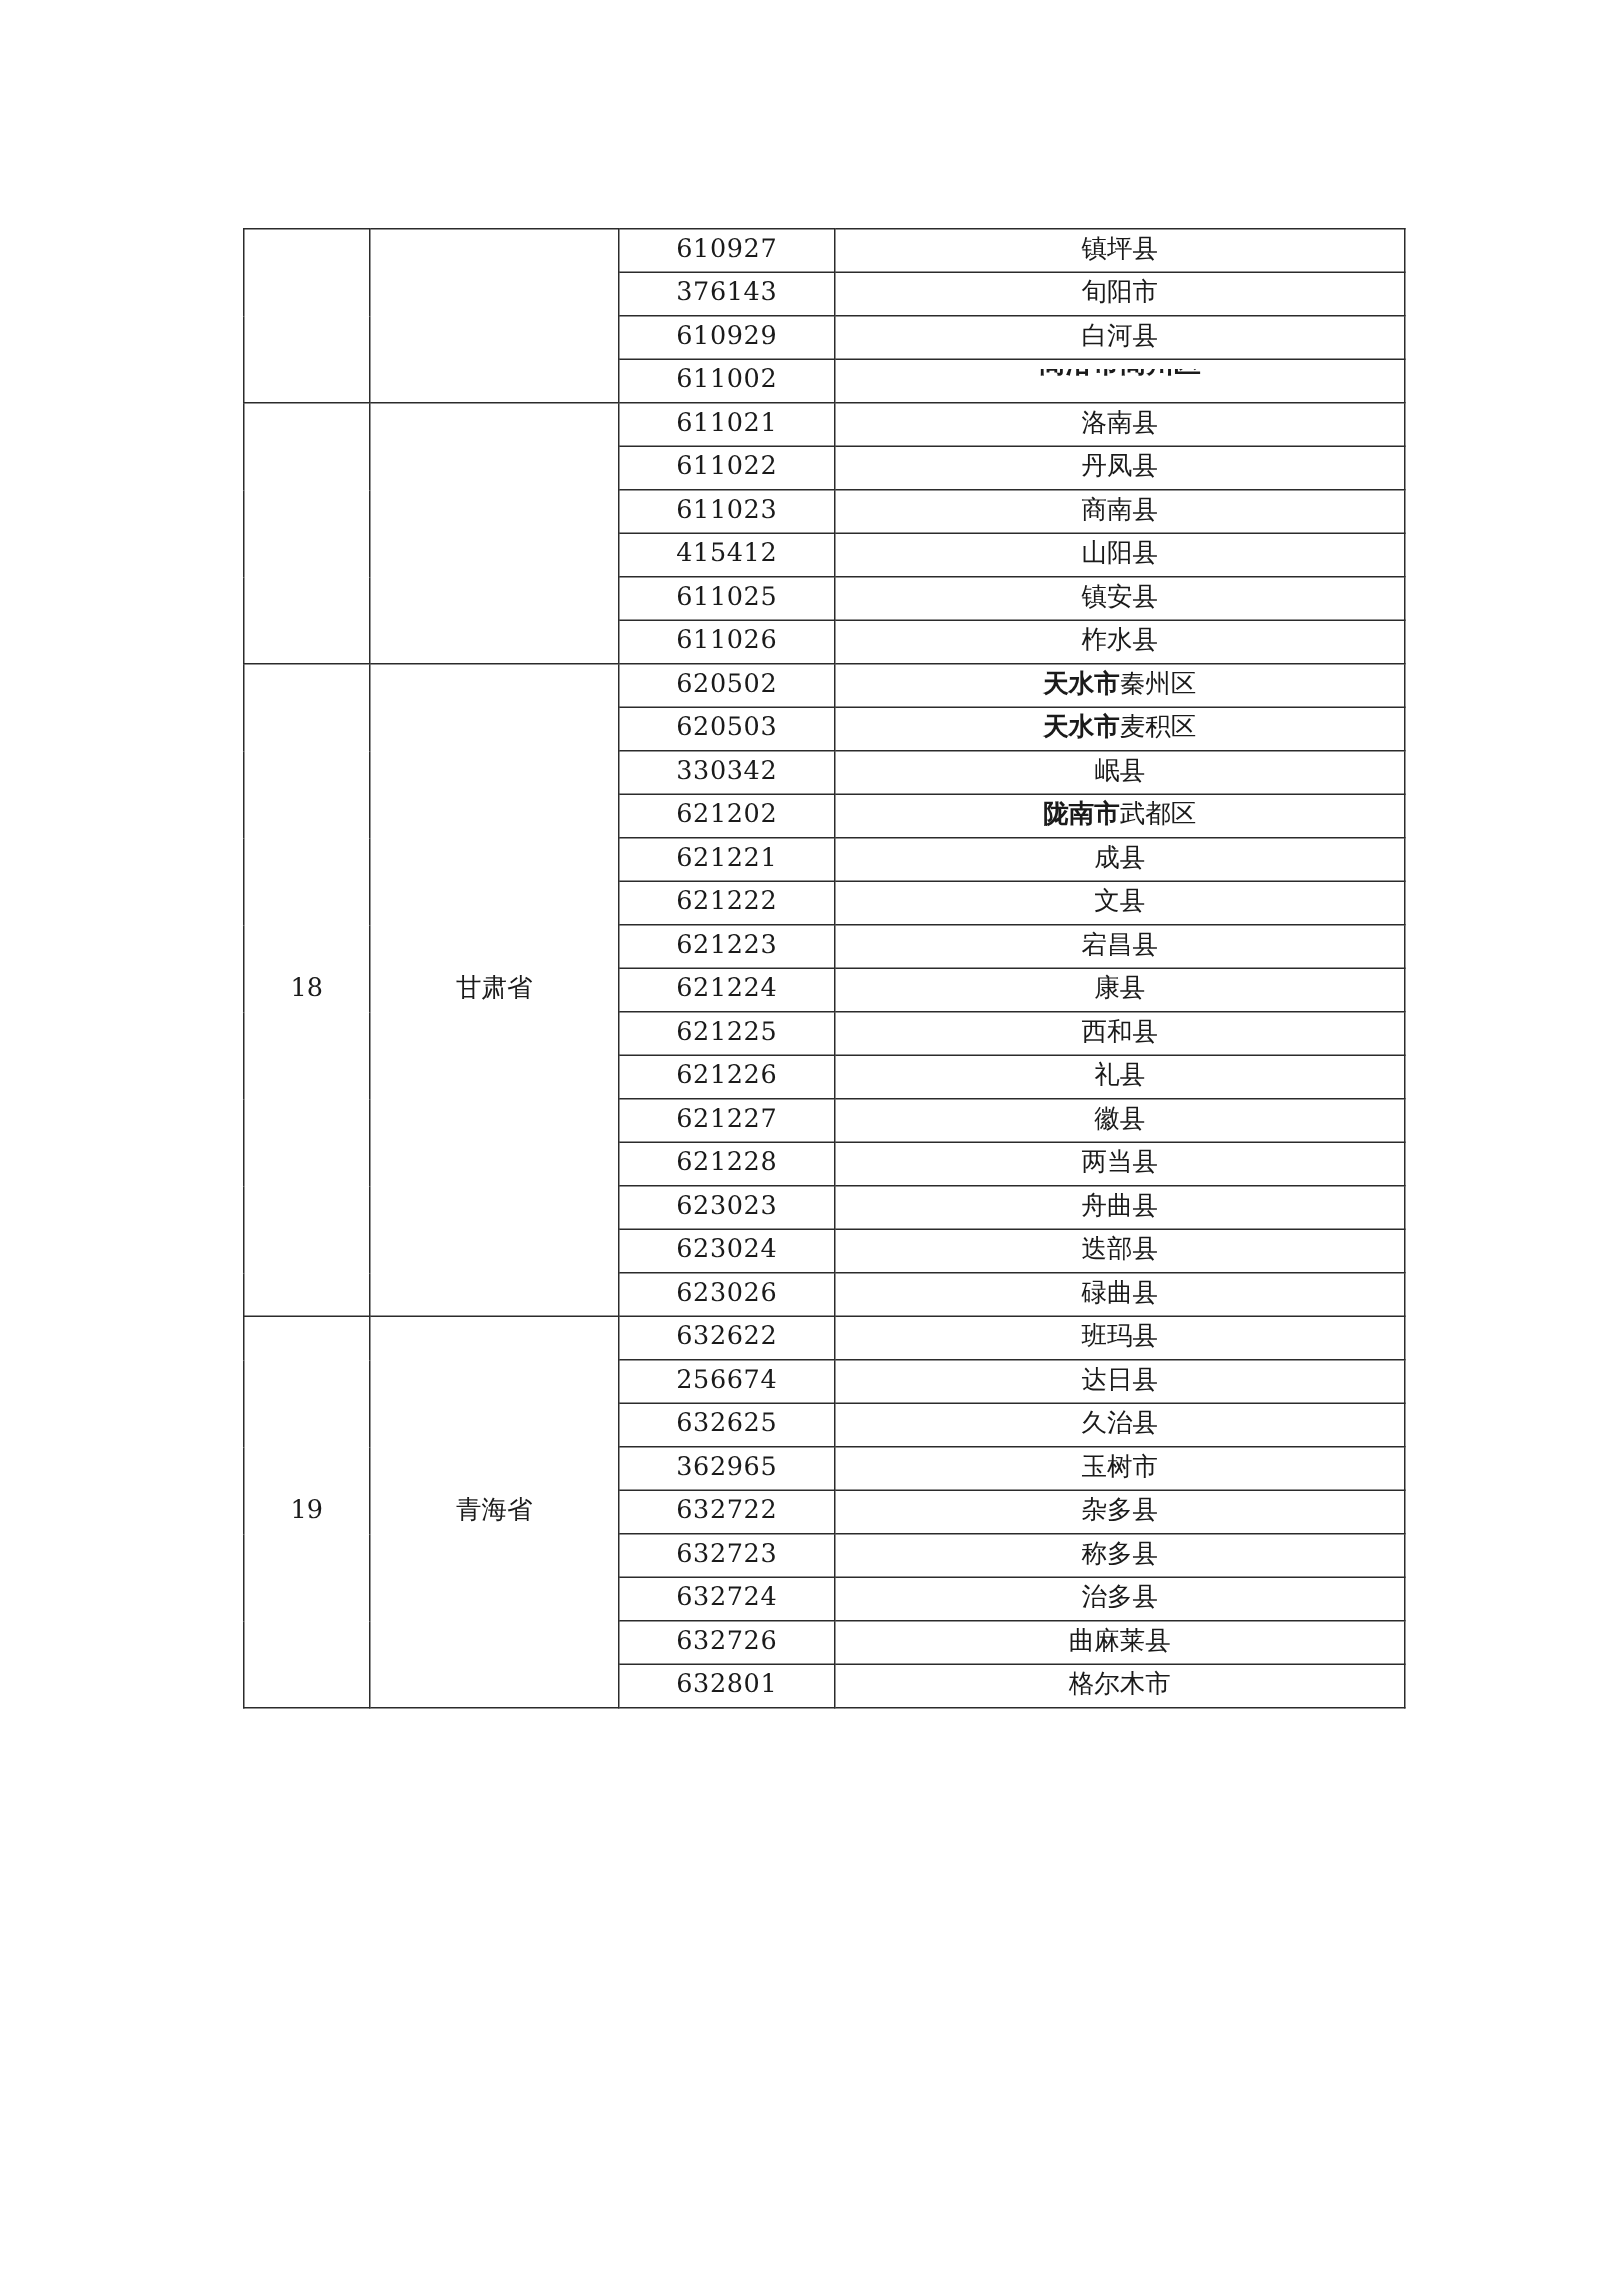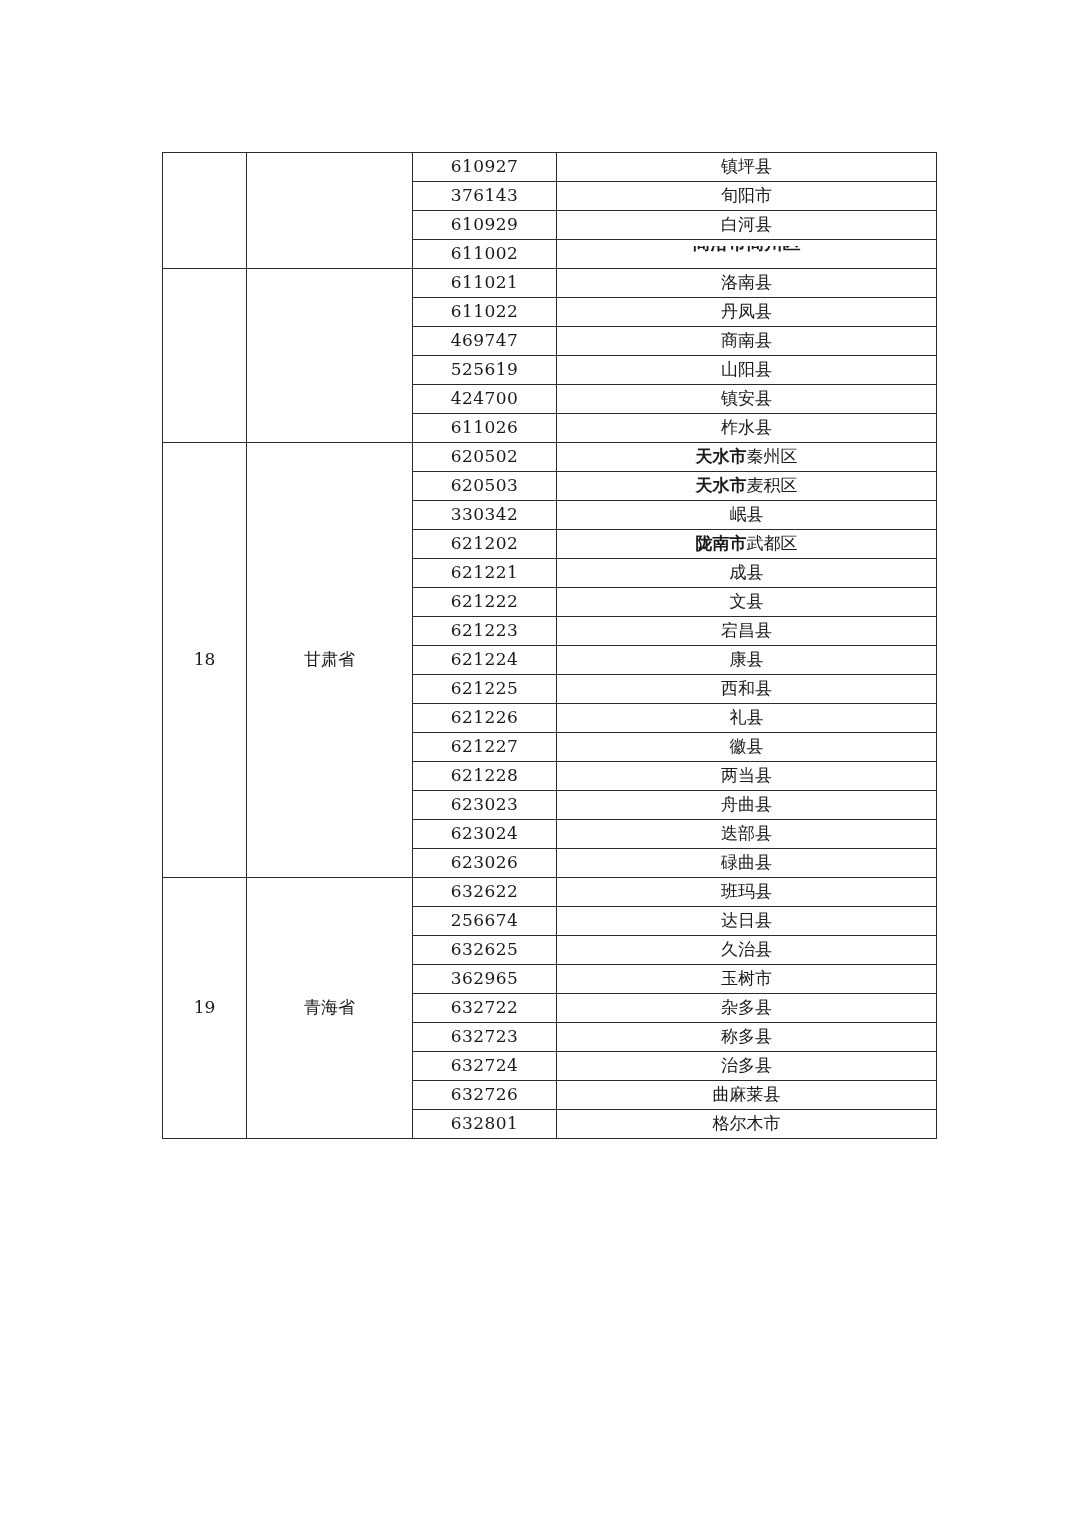--- a/index.html
+++ b/index.html
@@ -141,29 +141,29 @@
           <td class="idx" rowspan="6"></td>
           <td class="prov" rowspan="6"></td>
           <td class="code">611021</td>
           <td class="name">洛南县</td>
         </tr>
         <tr>
           <td class="code">611022</td>
           <td class="name">丹凤县</td>
         </tr>
         <tr>
-          <td class="code">469747</td>
+          <td class="code">611023</td>
           <td class="name">商南县</td>
         </tr>
         <tr>
-          <td class="code">525619</td>
+          <td class="code">415412</td>
           <td class="name">山阳县</td>
         </tr>
         <tr>
-          <td class="code">424700</td>
+          <td class="code">611025</td>
           <td class="name">镇安县</td>
         </tr>
         <tr>
           <td class="code">611026</td>
           <td class="name">柞水县</td>
         </tr>
 
         <tr>
           <td class="idx" rowspan="15">18</td>
           <td class="prov" rowspan="15">甘肃省</td>

